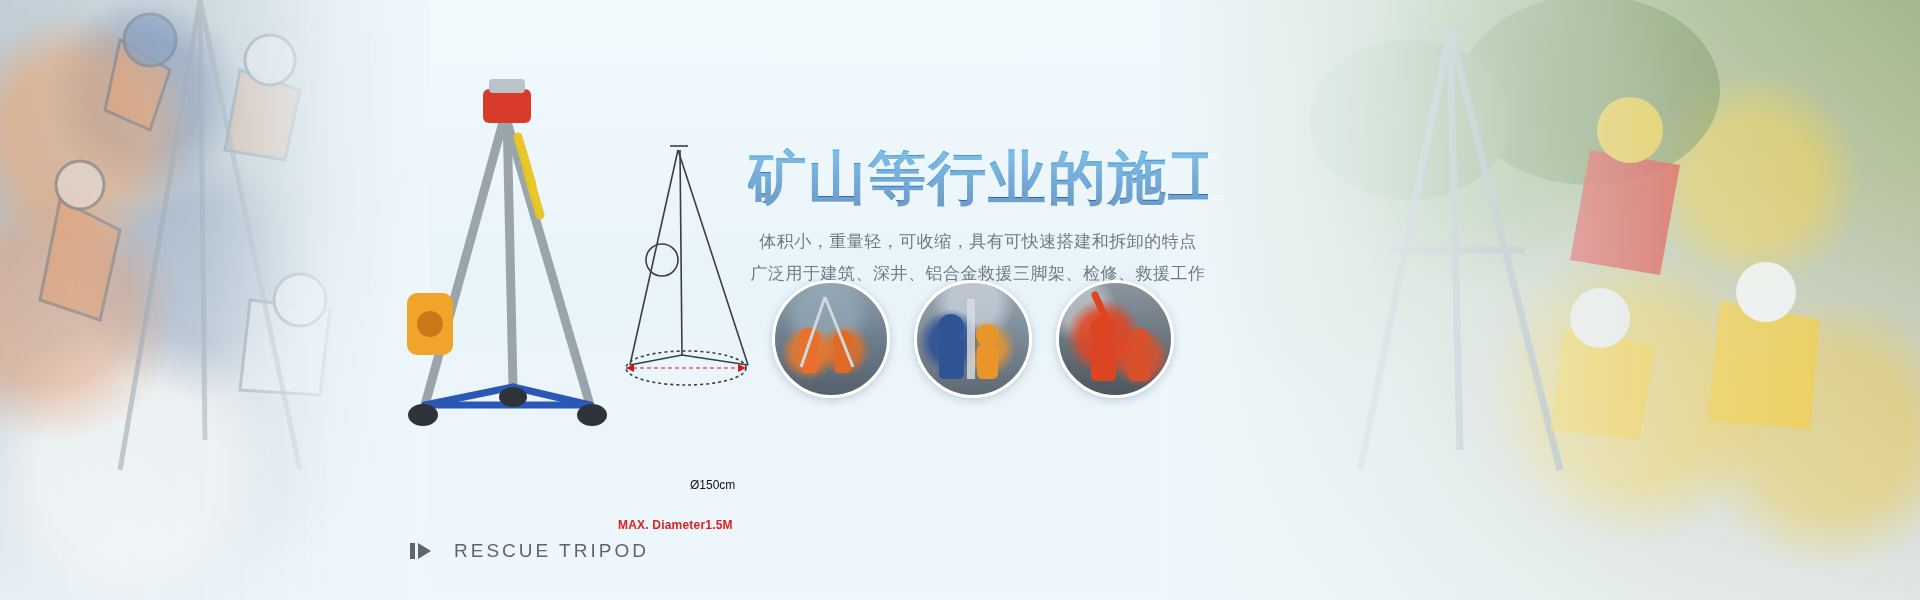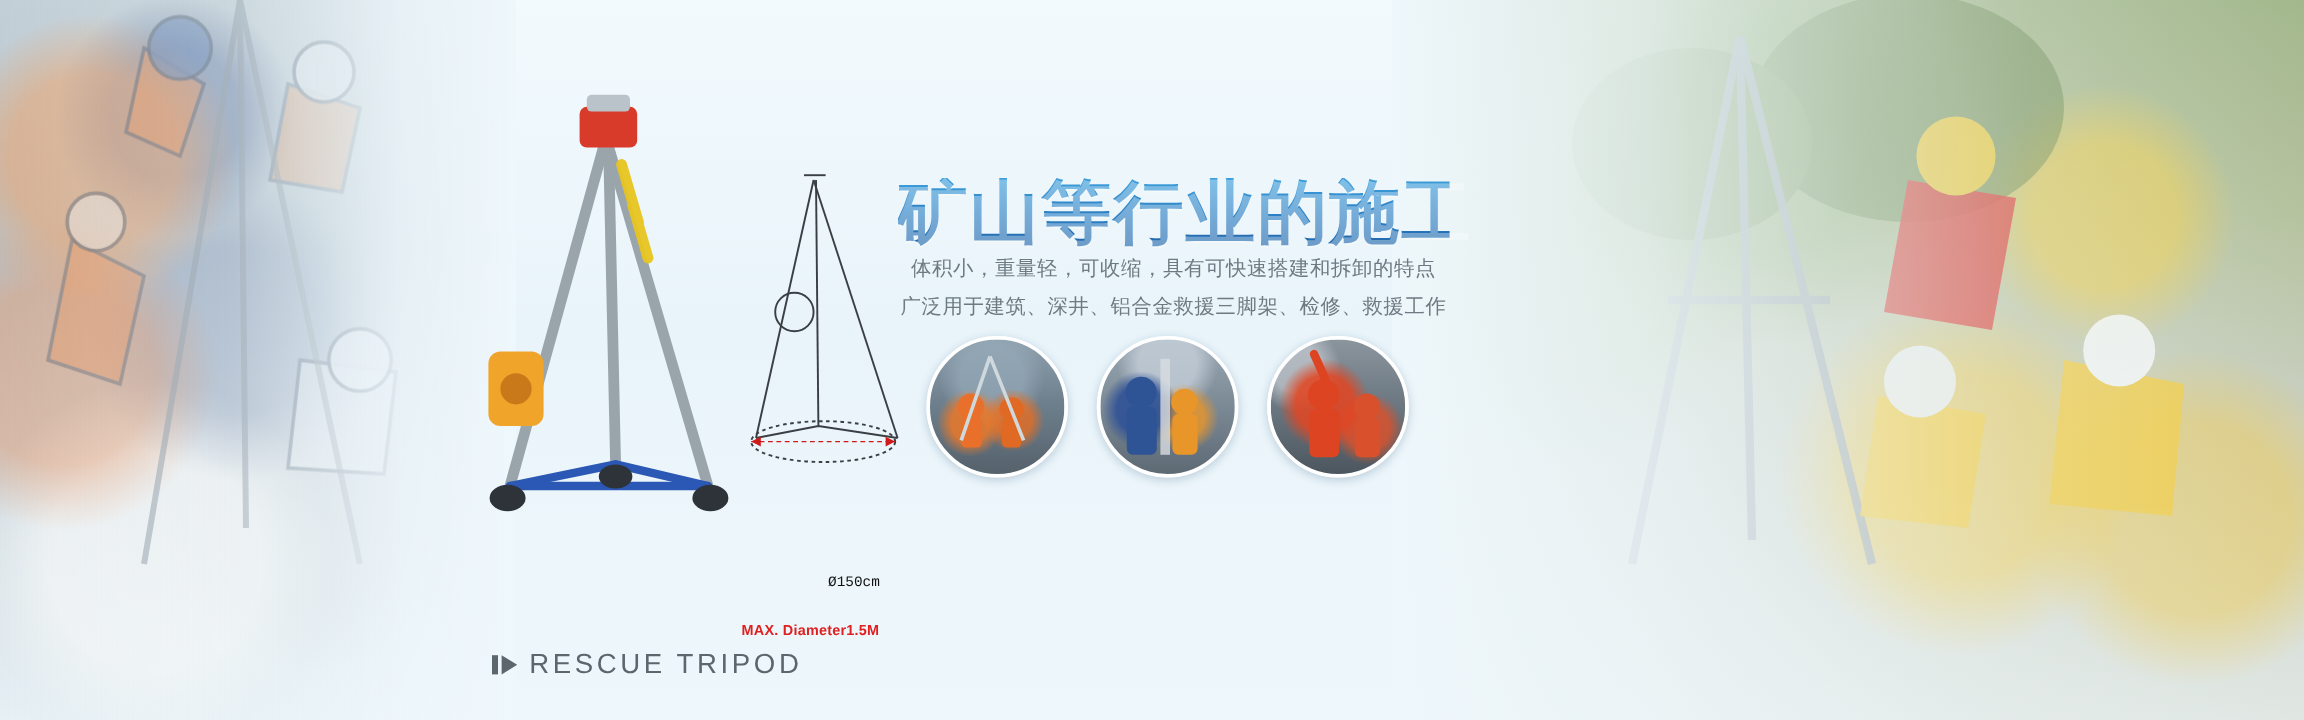--- a/index.html
+++ b/index.html
@@ -50,21 +50,21 @@
   .text-block{position:absolute;left:748px;top:148px;width:460px;}
   .title{
     font-size:58px;font-weight:bold;letter-spacing:2px;
     line-height:1.05;
     background:linear-gradient(180deg,#3ea0dc 0%,#2e85c8 42%,#1f63a8 100%);
     -webkit-background-clip:text;background-clip:text;color:transparent;
     text-shadow:0 1px 0 rgba(255,255,255,.35);
     white-space:nowrap;
   }
   .sub{
-    color:#6d7a82;font-size:17px;letter-spacing:.5px;
+    margin-top:18px;color:#6d7a82;font-size:17px;letter-spacing:.5px;
     line-height:30px;text-align:center;white-space:nowrap;
   }
 
   
   .thumbs{position:absolute;left:772px;top:280px;display:flex;gap:24px;}
   .thumb{
     width:112px;height:112px;border-radius:50%;
     border:3px solid #ffffff;
     box-shadow:0 2px 8px rgba(40,80,120,.25);
     overflow:hidden;position:relative;
@@ -81,31 +81,31 @@
       linear-gradient(180deg,#9aa8b3 0%,#7b8995 50%,#5d6a74 100%);}
   .t3{background:
       radial-gradient(circle at 40% 48%, rgba(225,70,35,.88) 0 24px, transparent 38px),
       radial-gradient(circle at 72% 66%, rgba(225,80,40,.8) 0 18px, transparent 30px),
       radial-gradient(circle at 20% 22%, rgba(210,215,220,.6) 0 20px, transparent 36px),
       linear-gradient(180deg,#8b959e 0%,#6a7680 50%,#4c565e 100%);}
 
   
   .rescue-label{
     position:absolute;left:410px;top:540px;
-    display:flex;align-items:center;gap:9px;
-    color:#5b666d;font-size:23px;letter-spacing:3px;font-weight:500;
+    display:flex;align-items:center;gap:22px;
+    color:#5b666d;font-size:19px;letter-spacing:3px;font-weight:500;
   }
   .play-mark{display:inline-block;width:22px;height:18px;position:relative;}
   .max-label{
     position:absolute;left:618px;top:518px;
     color:#e02020;font-size:12px;font-weight:bold;letter-spacing:.2px;
   }
   .dia-label{
     position:absolute;left:690px;top:478px;
-    color:#111;font-size:12px;font-family:Liberation Mono, monospace;
+    color:#111;font-size:12px;
   }
   .watermark{
     position:absolute;right:10px;bottom:4px;
     color:rgba(120,135,145,.45);font-size:12px;letter-spacing:1px;
   }
 </style>
 </head>
 <body>
 
 <div class="banner">

